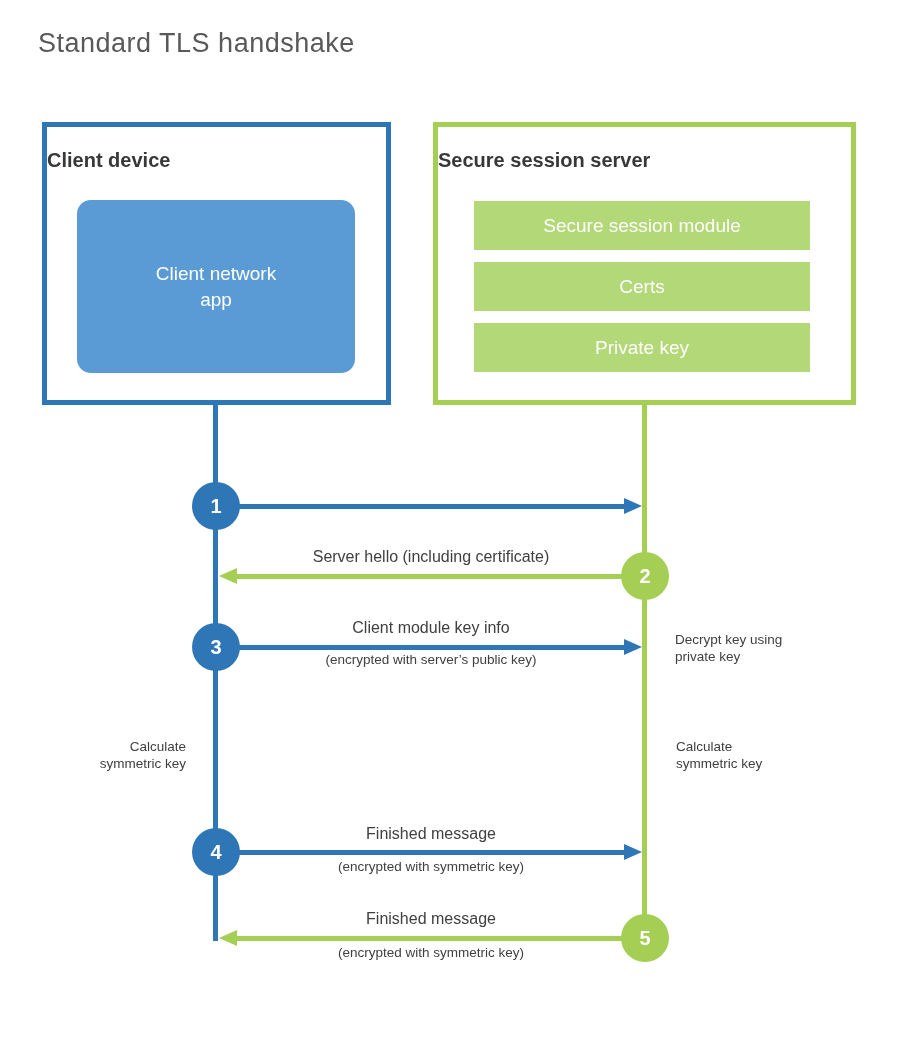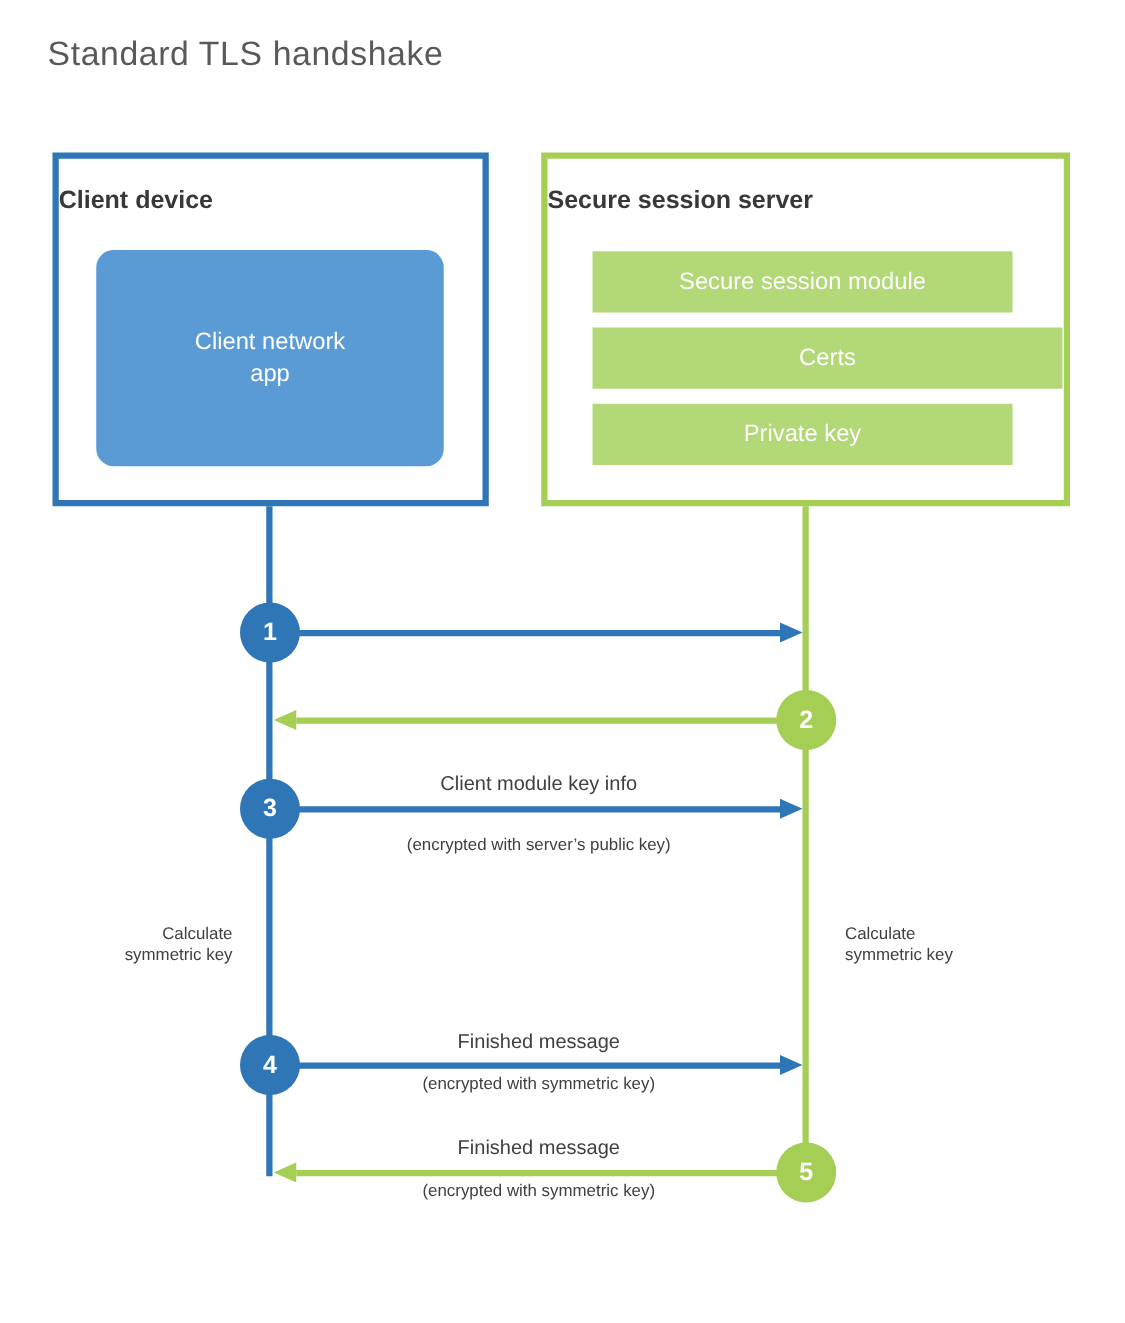--- a/index.html
+++ b/index.html
@@ -111,49 +111,52 @@
     <span>Client network
 app</span>
   </div>
 
   <div class="box green-box" style="left:433px; top:122px; width:423px; height:283px;">
     <div class="box-heading">Secure session server</div>
   </div>
   <div class="module green-module" style="left:474px; top:201px; width:336px; height:49px;">
     <span>Secure session module</span>
   </div>
-  <div class="module green-module" style="left:474px; top:262px; width:376px; height:49px;">
+  <div class="module green-module" style="left:474px; top:262px; width:336px; height:49px;">
     <span>Certs</span>
   </div>
   <div class="module green-module" style="left:474px; top:323px; width:336px; height:49px;">
     <span>Private key</span>
   </div>
 
   <div class="lifeline" style="left:213px; top:405px; height:536px; background:var(--blue);"></div>
   <div class="lifeline" style="left:642px; top:405px; height:533px; background:var(--green);"></div>
 
   <div class="arrow-bar" style="left:216px; top:504px; width:408px; background:var(--blue);"></div>
   <div class="arrow-head head-right-blue" style="left:624px; top:498px;"></div>
   <div class="badge badge-blue" style="left:192px; top:482px;">
     <span>1</span>
   </div>
 
   <div class="arrow-bar" style="left:237px; top:574px; width:408px; background:var(--green);"></div>
   <div class="arrow-head head-left-green" style="left:219px; top:568px;"></div>
+  <div class="msg-center msg-label" style="top: 548px; white-space: pre-line;">Server hello (including certificate)</div>
   <div class="badge badge-green" style="left:621px; top:552px;">
     <span>2</span>
   </div>
 
   <div class="arrow-bar" style="left:216px; top:645px; width:408px; background:var(--blue);"></div>
   <div class="arrow-head head-right-blue" style="left:624px; top:639px;"></div>
   <div class="msg-center msg-label" style="top: 619px; white-space: pre-line;">Client module key info</div>
-  <div class="msg-center msg-sub" style="top: 668px; white-space: pre-line;">(encrypted with server’s public key)</div>
+  <div class="msg-center msg-sub" style="top: 652px; white-space: pre-line;">(encrypted with server’s public key)</div>
   <div class="badge badge-blue" style="left:192px; top:623px;">
     <span>3</span>
   </div>
+  <div class="side-note" style="left: 675px; top: 631px; width: 170px; text-align: left; white-space: pre-line;">Decrypt key using
+private key</div>
 
   <div class="side-note" style="left: 51px; top: 738px; width: 135px; text-align: right; white-space: pre-line;">Calculate
 symmetric key</div>
   <div class="side-note" style="left: 676px; top: 738px; width: 135px; text-align: left; white-space: pre-line;">Calculate
 symmetric key</div>
 
   <div class="arrow-bar" style="left:216px; top:850px; width:408px; background:var(--blue);"></div>
   <div class="arrow-head head-right-blue" style="left:624px; top:844px;"></div>
   <div class="msg-center msg-label" style="top: 825px; white-space: pre-line;">Finished message</div>
   <div class="msg-center msg-sub" style="top: 859px; white-space: pre-line;">(encrypted with symmetric key)</div>

